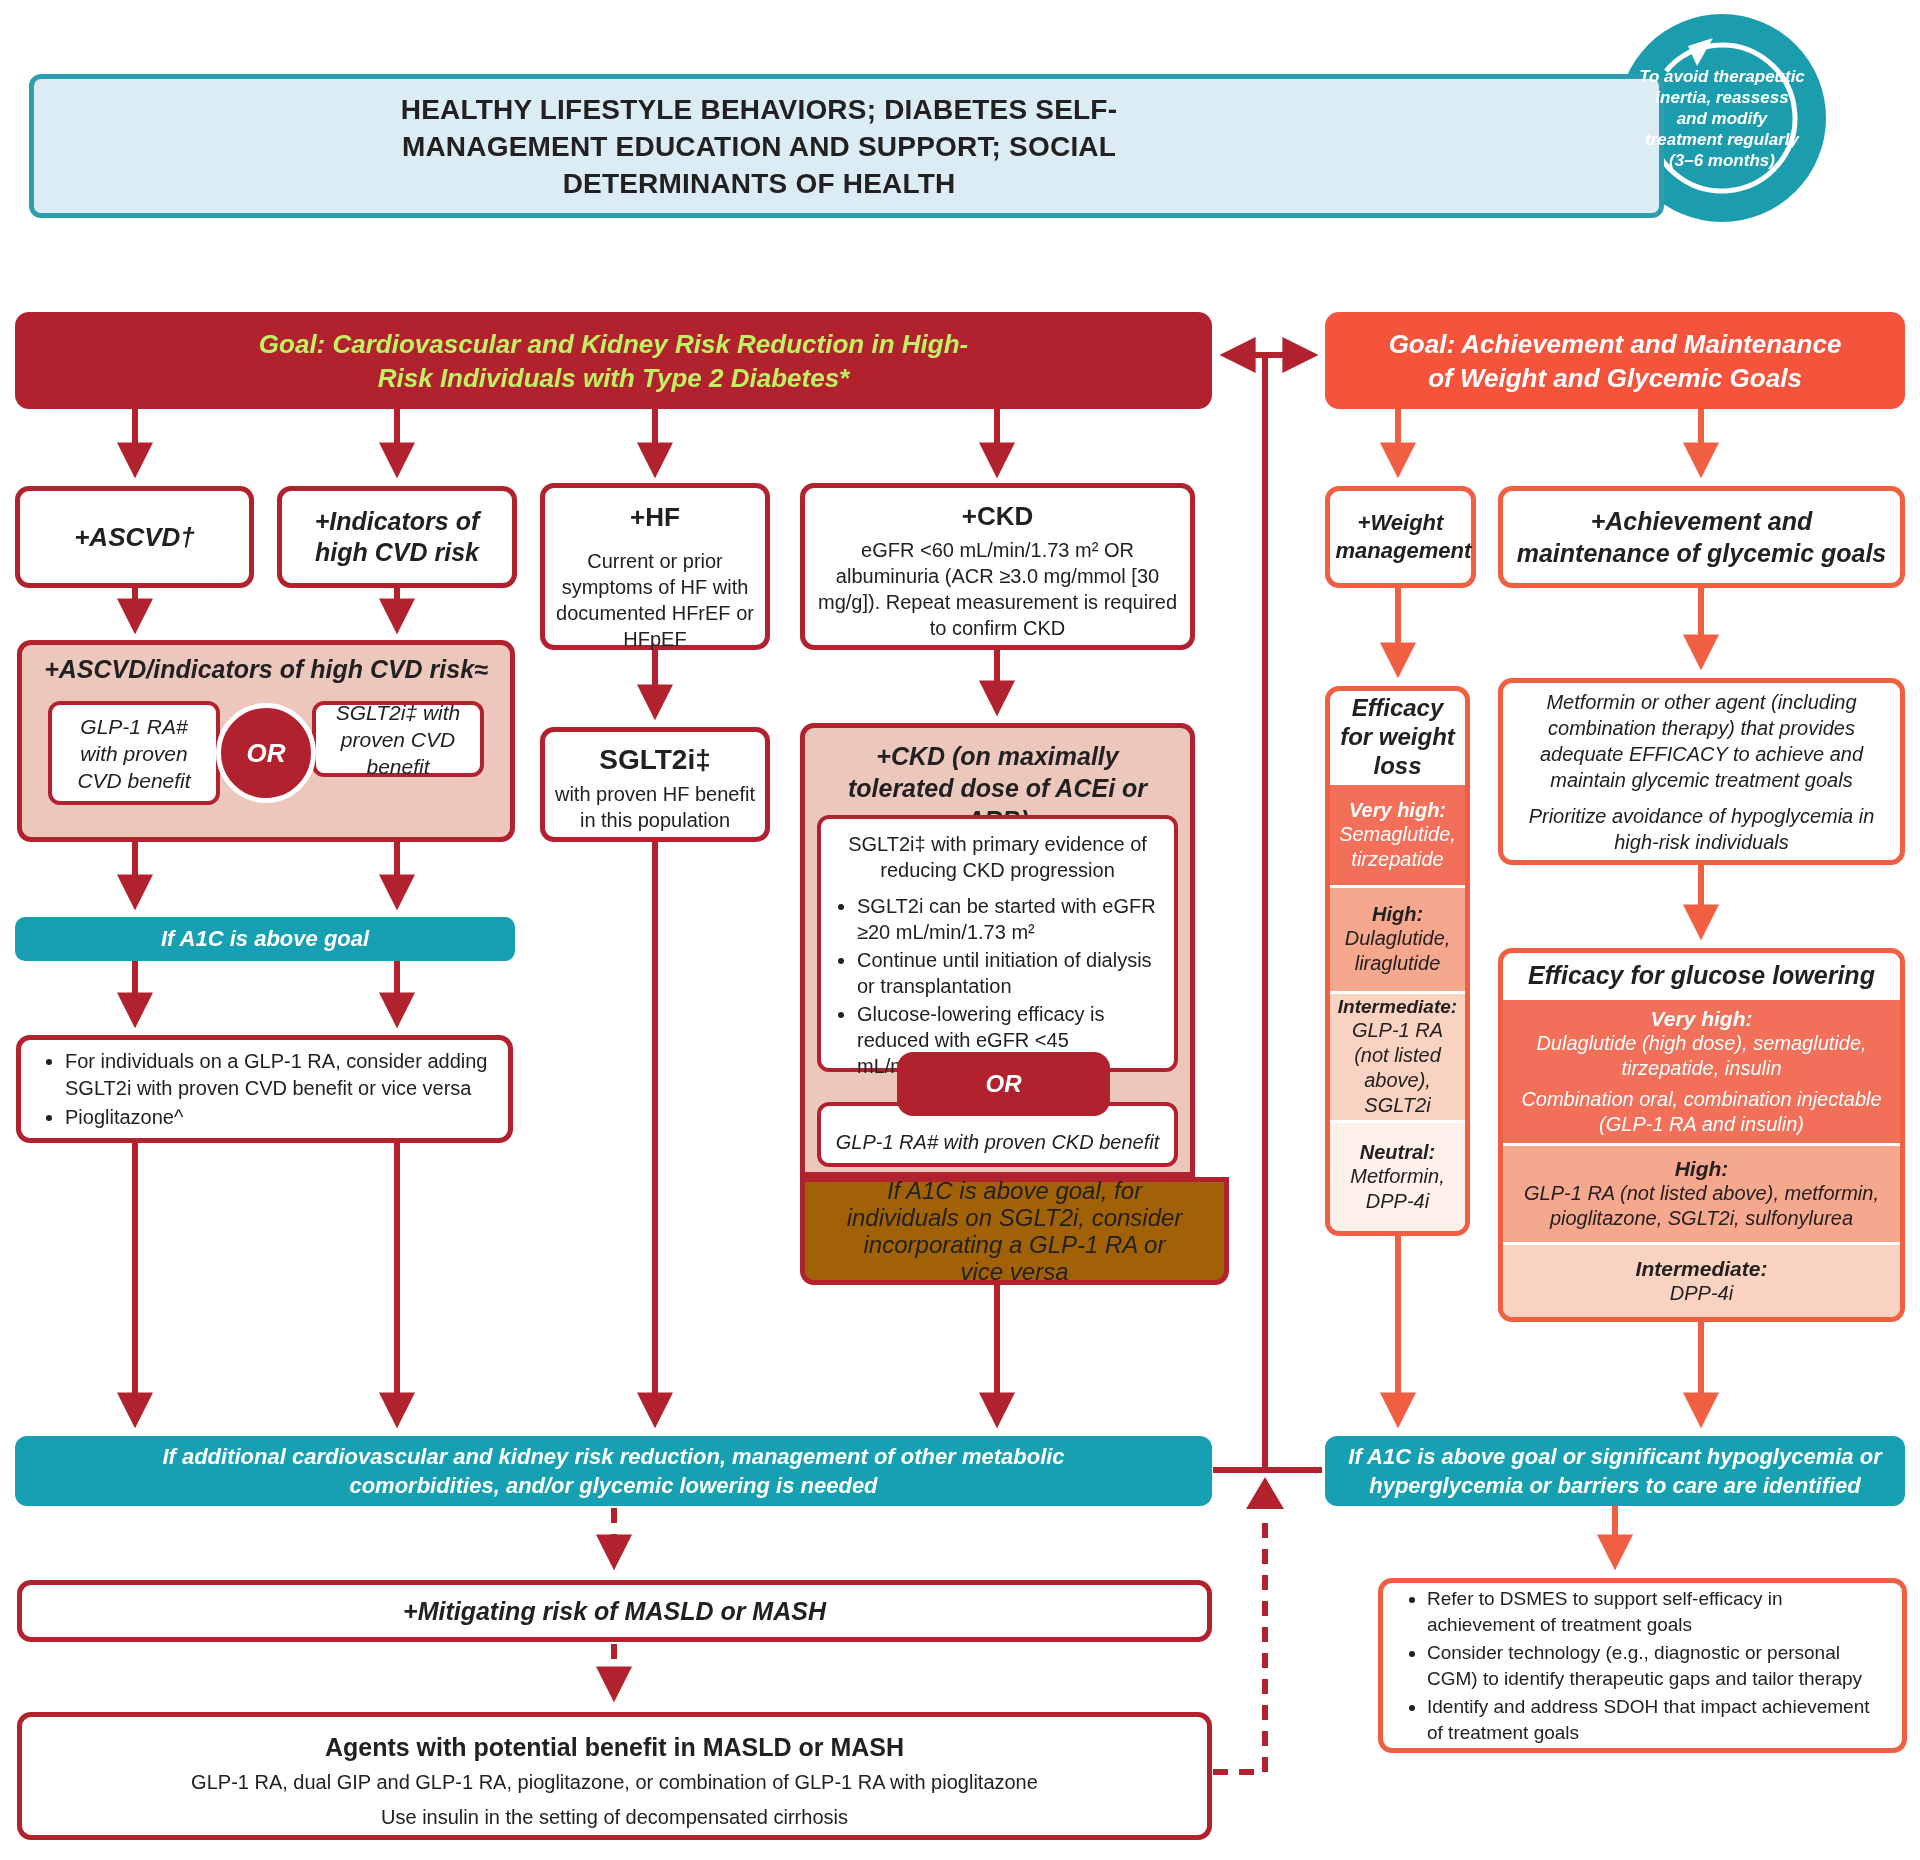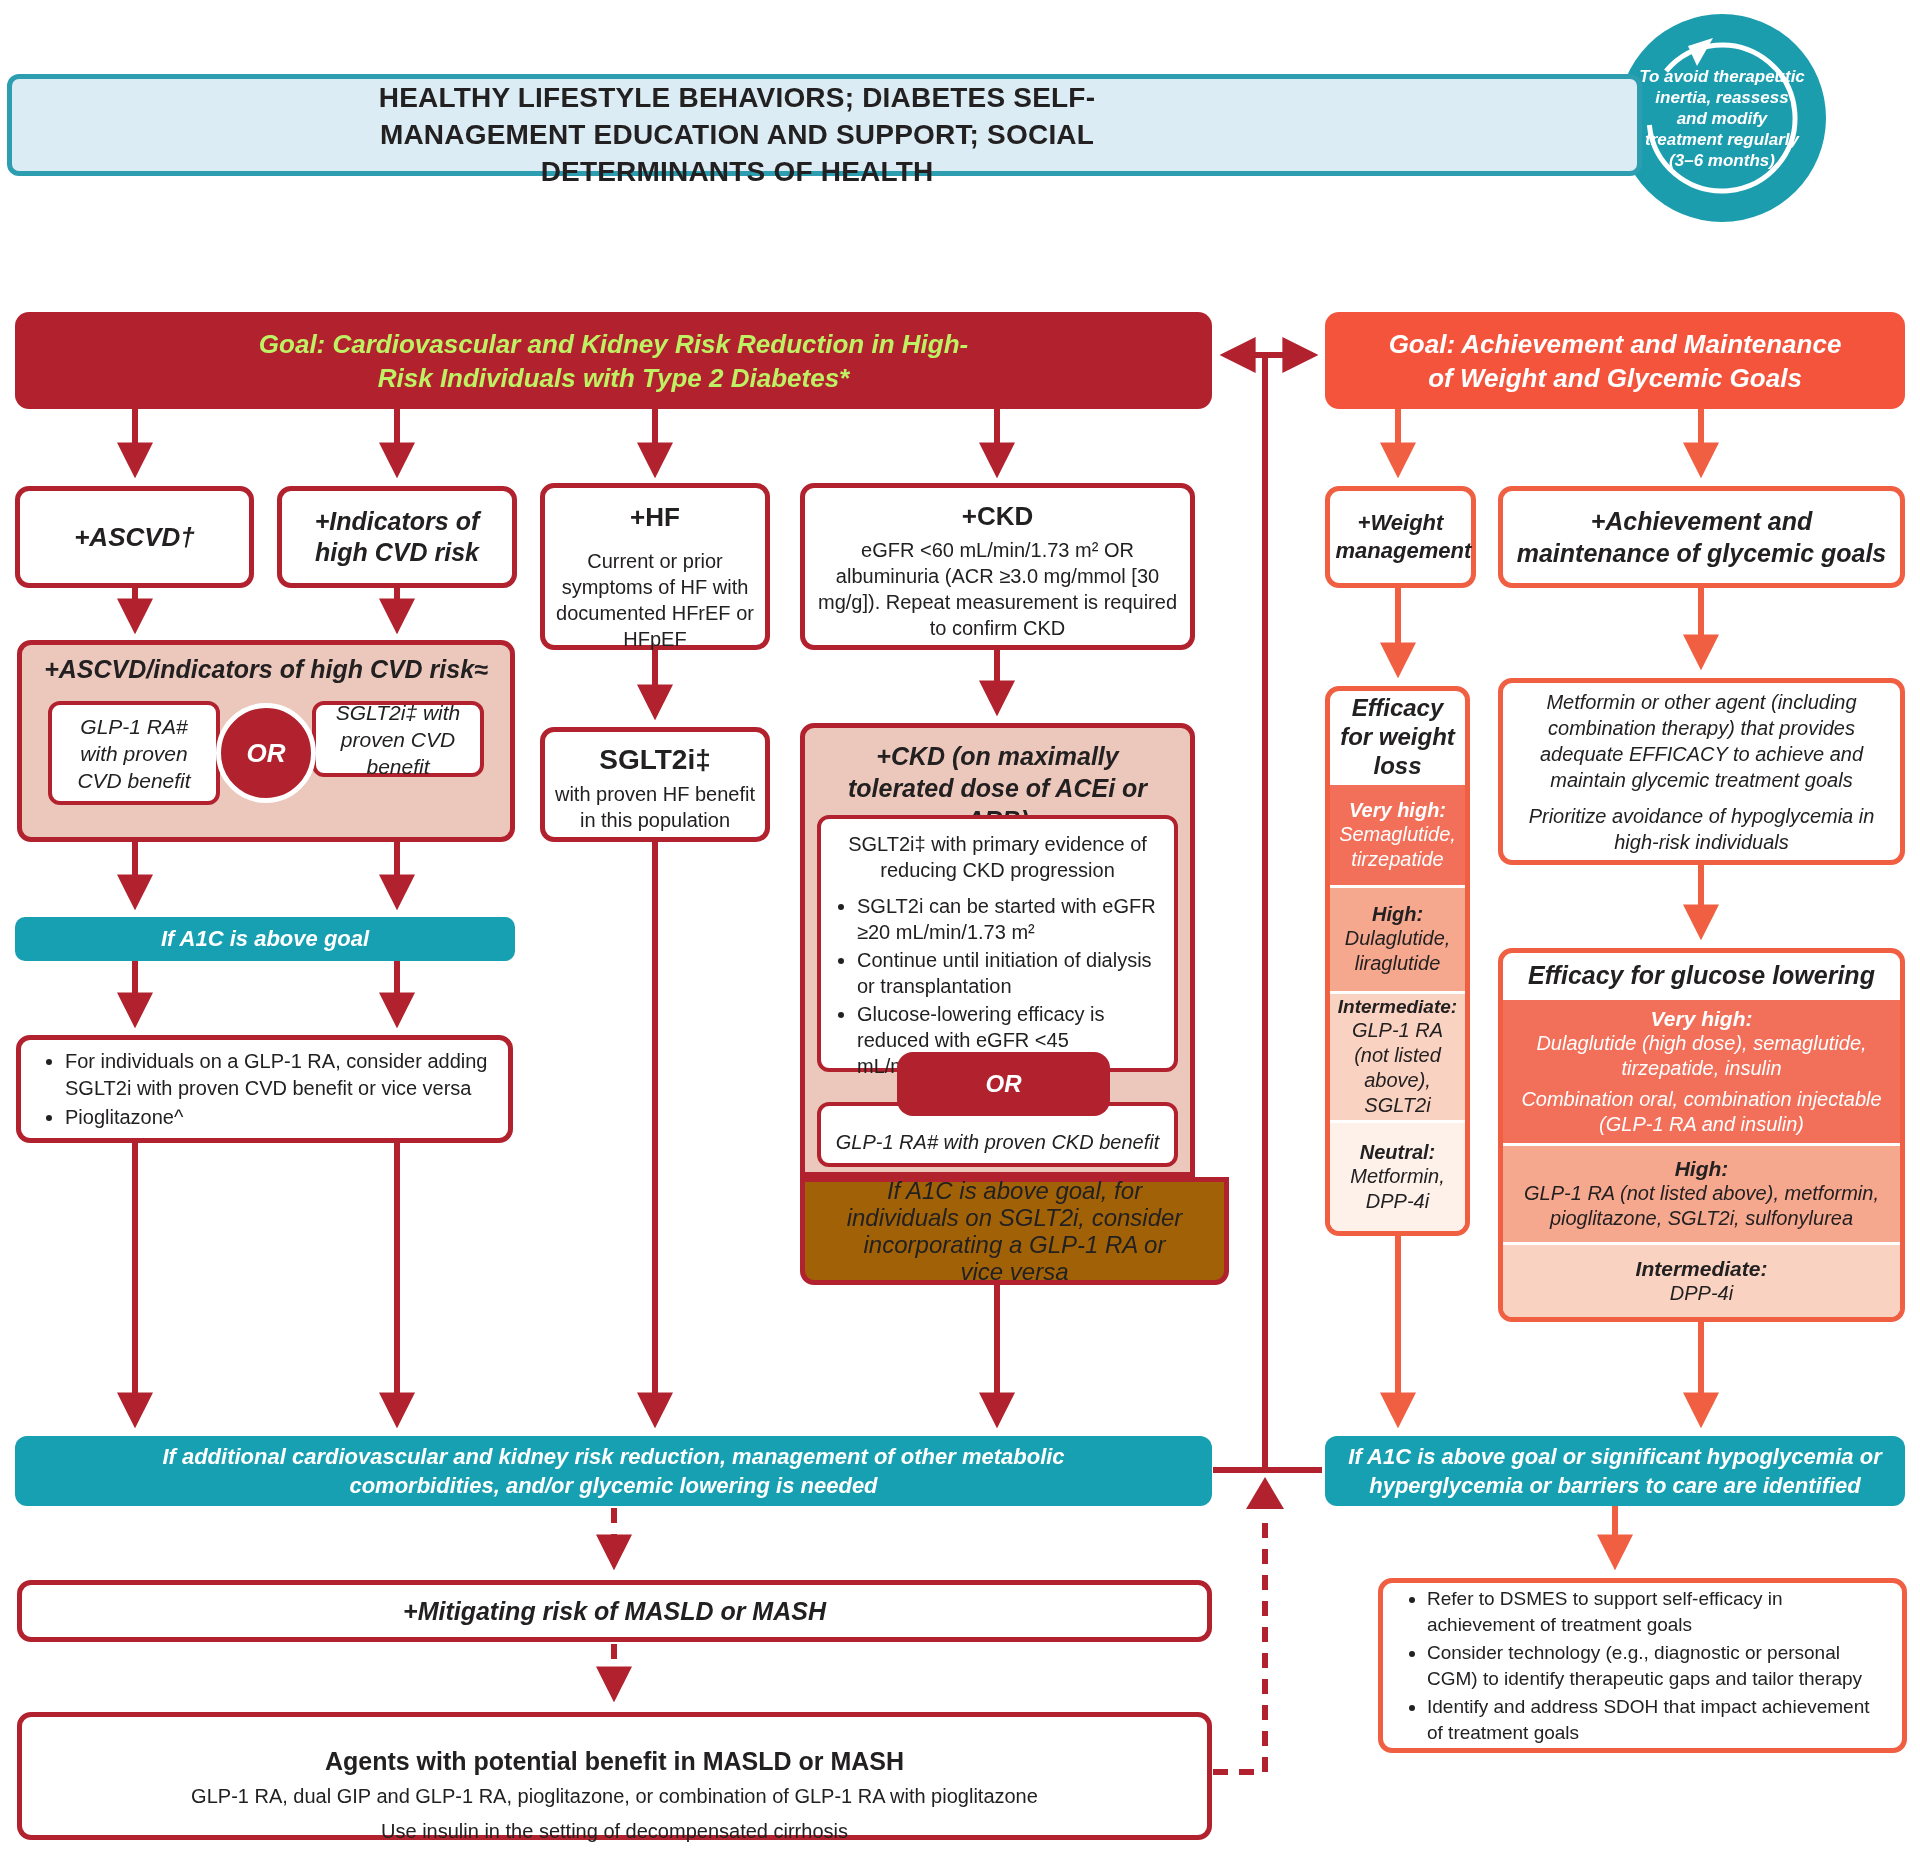--- a/index.html
+++ b/index.html
@@ -75,22 +75,22 @@
   </g>
 
   <g>
     <circle cx="1722" cy="118" r="104" fill="#1b9dae"></circle>
     <circle cx="1722" cy="118" r="73" fill="none" stroke="#ffffff" stroke-width="5" stroke-dasharray="400 60" transform="rotate(-140 1722 118)"></circle>
     <polygon points="1712,34 1690,52 1684,64" fill="none"></polygon>
     <polygon points="1713,38 1688,46 1697,66" fill="#ffffff"></polygon>
   </g>
 </svg>
 
-<div class="abs node" style="left:7px;top:74px;width:1635px;height:102px;background:var(--bannerbg);
-            border:5px solid var(--bannerbd);border-radius:12px;display:flex;align-items:flex-start;justify-content:center;">
+<div class="abs node" style="left:29px;top:74px;width:1635px;height:144px;background:var(--bannerbg);
+            border:5px solid var(--bannerbd);border-radius:12px;display:flex;align-items:center;justify-content:center;">
   <div class="bold" style="max-width:905px;margin-right:175px;text-align:center;font-size:28px;line-height:37px;letter-spacing:.2px;">HEALTHY LIFESTYLE BEHAVIORS; DIABETES SELF-MANAGEMENT EDUCATION AND SUPPORT; SOCIAL DETERMINANTS OF HEALTH</div>
 </div>
 <div class="abs node ctr" style="left:1638px;top:42px;width:168px;height:152px;color:#fff;font-weight:bold;font-size:17px;line-height:21px;z-index:3;">
   <span>To avoid therapeutic inertia, reassess and modify treatment regularly (3–6 months)</span>
 </div>
 
 <div class="abs node ctr bold" style="left:15px;top:312px;width:1197px;height:97px;background:var(--dr);border-radius:14px;color:#bef264;font-size:26px;line-height:34px;">
   <span style="max-width:760px;">Goal: Cardiovascular and Kidney Risk Reduction in High-Risk Individuals with Type 2 Diabetes*</span>
 </div>
 <div class="abs node ctr bold" style="left:1325px;top:312px;width:580px;height:97px;background:#f4543c;border-radius:14px;color:#fff;font-size:26px;line-height:34px;">
@@ -215,21 +215,21 @@
 <div class="abs node ctr bold" style="left:15px;top:1436px;width:1197px;height:70px;background:var(--teal);border-radius:12px;color:#fff;font-size:22px;line-height:29px;">
   <span style="max-width:980px;">If additional cardiovascular and kidney risk reduction, management of other metabolic comorbidities, and/or glycemic lowering is needed</span>
 </div>
 <div class="abs node ctr bold" style="left:1325px;top:1436px;width:580px;height:70px;background:var(--teal);border-radius:12px;color:#fff;font-size:22px;line-height:29px;">
   <span style="max-width:540px;">If A1C is above goal or significant hypoglycemia or hyperglycemia or barriers to care are identified</span>
 </div>
 
 <div class="abs node rbox ctr bold" style="left:17px;top:1580px;width:1195px;height:62px;font-size:25px;">
   <span>+Mitigating risk of MASLD or MASH</span>
 </div>
-<div class="abs node rbox col" style="left:17px;top:1712px;width:1195px;height:128px;align-items:center;text-align:center;padding:30px 10px;">
+<div class="abs node rbox col" style="left:17px;top:1712px;width:1195px;height:128px;align-items:center;text-align:center;padding:16px 10px;">
   <div class="bold" style="font-size:25px;">Agents with potential benefit in MASLD or MASH</div>
   <div style="font-size:20px;margin-top:9px;">GLP-1 RA, dual GIP and GLP-1 RA, pioglitazone, or combination of GLP-1 RA with pioglitazone</div>
   <div style="font-size:20px;margin-top:12px;">Use insulin in the setting of decompensated cirrhosis</div>
 </div>
 
 <div class="abs node obox" style="left:1378px;top:1578px;width:529px;height:175px;display:flex;align-items:center;padding:10px 16px;">
   <ul class="blt" style="font-size:19px;line-height:26px;padding-left:28px;">
     <li>Refer to DSMES to support self-efficacy in achievement of treatment goals</li>
     <li>Consider technology (e.g., diagnostic or personal CGM) to identify therapeutic gaps and tailor therapy</li>
     <li>Identify and address SDOH that impact achievement of treatment goals</li>

